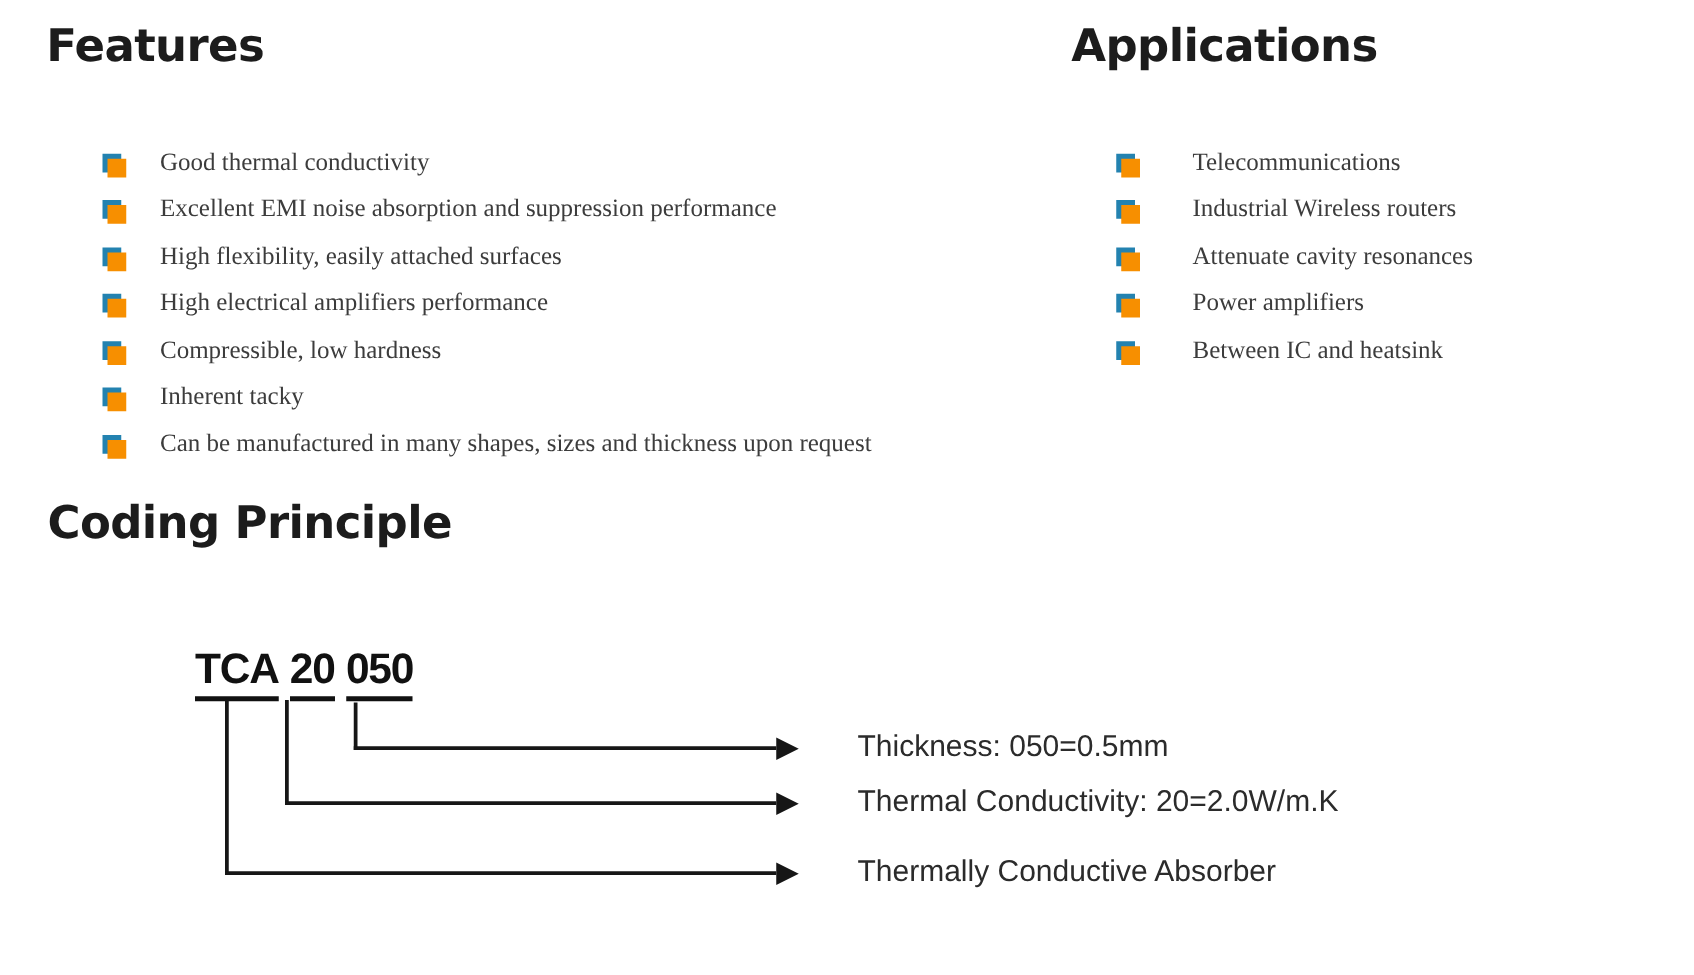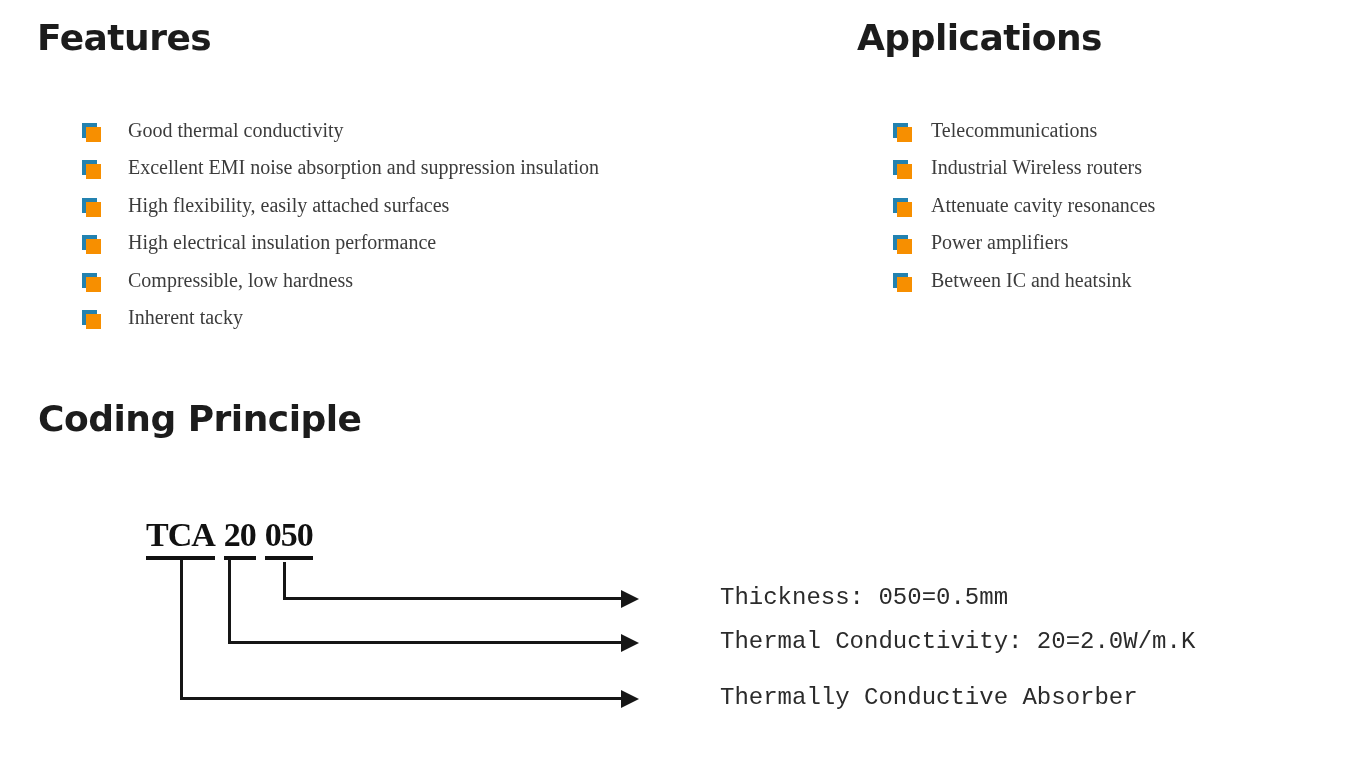--- a/index.html
+++ b/index.html
@@ -50,27 +50,27 @@
   .b-orange {
     position: absolute; left: 4px; top: 4px;
     width: 15px; height: 15px;
   }
   .item-text {
     margin-left: 27px;
     font-family: "Liberation Serif", serif;
     font-size: 20px;
     color: #3c3c3c;
   }
-  .apps-list .item-text { margin-left: 19px; }
+  .apps-list .item-text { margin-left: 42px; }
 
   
   .code {
     position: absolute;
-    left: 146px; top: 516px;
-    font-family: Liberation Serif, serif;
+    left: 156px; top: 516px;
+    font-family: Liberation Sans, sans-serif;
     font-weight: bold;
     font-size: 34px;
     letter-spacing: -1px;
     color: #111111;
     white-space: nowrap;
   }
   .code .seg {
     display: inline-block;
     border-bottom: 4px solid #111111;
     padding-bottom: 2px;
@@ -86,22 +86,22 @@
   .hline { height: 3px; }
   .arrowhead {
     position: absolute;
     width: 0; height: 0;
     border-top: 9px solid transparent;
     border-bottom: 9px solid transparent;
     border-left: 18px solid #161616;
   }
   .dlabel {
     position: absolute;
-    left: 720px;
-    font-family: Liberation Mono, monospace;
+    left: 686px;
+    font-family: Liberation Sans, sans-serif;
     font-size: 24px;
     line-height: 30px;
     color: #2b2b2b;
     white-space: nowrap;
   }
   .dlabel-1 { top: 583px; }
   .dlabel-2 { top: 627px; }
   .dlabel-3 { top: 683px; }
 </style>
 </head>
@@ -118,49 +118,56 @@
           <span class="b-blue" style="background: rgb(35, 130, 176);"></span>
           <span class="b-orange" style="background: rgb(247, 143, 0);"></span>
         </span>
       <span class="item-text">Good thermal conductivity</span>
     </li>
     <li>
       <span class="bullet">
           <span class="b-blue" style="background: rgb(35, 130, 176);"></span>
           <span class="b-orange" style="background: rgb(247, 143, 0);"></span>
         </span>
-      <span class="item-text">Excellent EMI noise absorption and suppression insulation</span>
+      <span class="item-text">Excellent EMI noise absorption and suppression performance</span>
     </li>
     <li>
       <span class="bullet">
           <span class="b-blue" style="background: rgb(35, 130, 176);"></span>
           <span class="b-orange" style="background: rgb(247, 143, 0);"></span>
         </span>
       <span class="item-text">High flexibility, easily attached surfaces</span>
     </li>
     <li>
       <span class="bullet">
           <span class="b-blue" style="background: rgb(35, 130, 176);"></span>
           <span class="b-orange" style="background: rgb(247, 143, 0);"></span>
         </span>
-      <span class="item-text">High electrical insulation performance</span>
+      <span class="item-text">High electrical amplifiers performance</span>
     </li>
     <li>
       <span class="bullet">
           <span class="b-blue" style="background: rgb(35, 130, 176);"></span>
           <span class="b-orange" style="background: rgb(247, 143, 0);"></span>
         </span>
       <span class="item-text">Compressible, low hardness</span>
     </li>
     <li>
       <span class="bullet">
           <span class="b-blue" style="background: rgb(35, 130, 176);"></span>
           <span class="b-orange" style="background: rgb(247, 143, 0);"></span>
         </span>
       <span class="item-text">Inherent tacky</span>
+    </li>
+    <li>
+      <span class="bullet">
+          <span class="b-blue" style="background: rgb(35, 130, 176);"></span>
+          <span class="b-orange" style="background: rgb(247, 143, 0);"></span>
+        </span>
+      <span class="item-text">Can be manufactured in many shapes, sizes and thickness upon request</span>
     </li>
   </ul>
 
   <ul class="list apps-list">
     <li>
       <span class="bullet">
           <span class="b-blue" style="background: rgb(35, 130, 176);"></span>
           <span class="b-orange" style="background: rgb(247, 143, 0);"></span>
         </span>
       <span class="item-text">Telecommunications</span>

